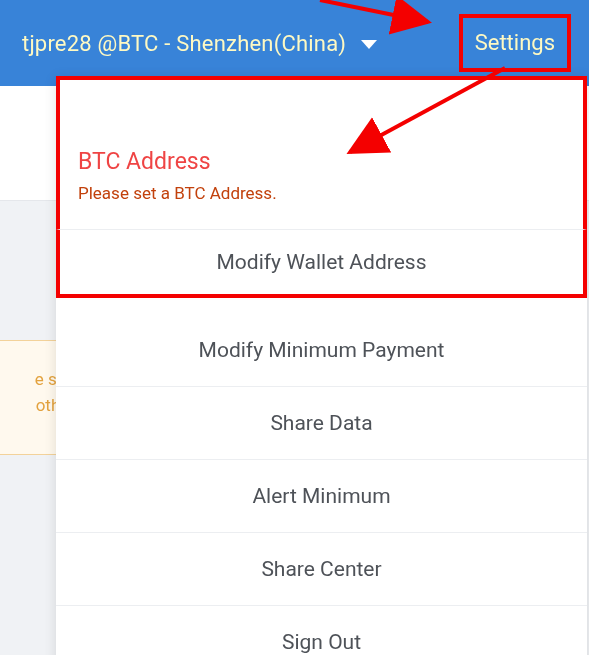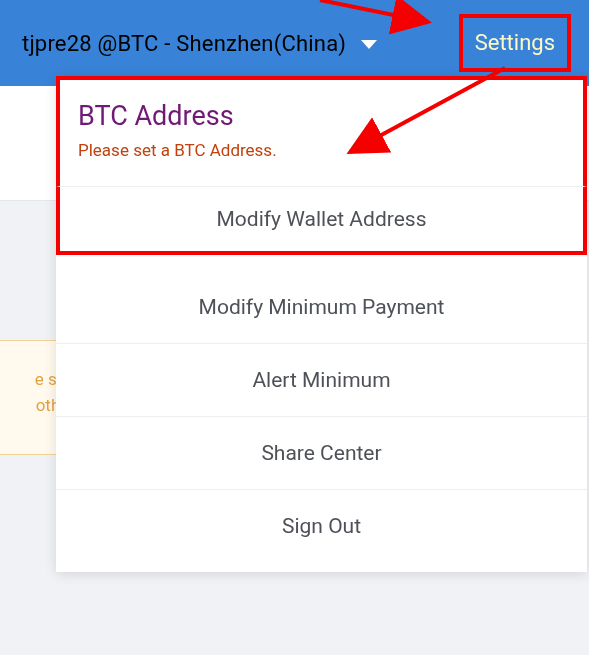--- a/index.html
+++ b/index.html
@@ -15,21 +15,21 @@
       background: #3883d8;
       height: 86px;
       display: flex;
       align-items: center;
       padding: 0 18px 0 22px;
       position: relative;
     }
     .account-selector {
       display: flex;
       align-items: center;
-      color: #000000;
+      color: #fef9c3;
       font-size: 22px;
       font-weight: 400;
       cursor: pointer;
       flex: 1;
       letter-spacing: 0.2px;
     }
     .account-selector .chev {
       margin-left: 14px;
     }
     .settings-btn {
@@ -85,23 +85,24 @@
       color: #888c92;
       font-size: 16px;
     }
     .addr-block {
       border-top: 4px solid #f40000;
       border-left: 4px solid #f40000;
       border-right: 4px solid #f40000;
       padding: 20px 18px 26px 18px;
     }
     .addr-label {
-      color: #701a75;
-      font-size: 27px;
+      color: #ef4444;
+      font-size: 23px;
       margin-bottom: 8px;
+      margin-top: 48px;
     }
     .addr-prompt {
       color: #c2410c;
       font-size: 17px;
     }
     .menu-item {
       text-align: center;
       color: #4e5258;
       font-size: 21px;
       padding: 24px 10px;
@@ -152,20 +153,21 @@
   <div>other r</div>
 </div>
 
 <div class="dropdown-panel">
   <div class="addr-block">
     <div class="addr-label">BTC Address</div>
     <div class="addr-prompt">Please set a BTC Address.</div>
   </div>
   <div class="menu-item first">Modify Wallet Address</div>
   <div class="menu-item plain-first">Modify Minimum Payment</div>
+  <div class="menu-item">Share Data</div>
   <div class="menu-item">Alert Minimum</div>
   <div class="menu-item">Share Center</div>
   <div class="menu-item">Sign Out</div>
 </div>
 
 <svg class="annotation-svg" width="589" height="655">
   <defs>
     <marker id="ah" markerWidth="12" markerHeight="12" refX="9" refY="5" orient="auto">
       <path d="M0,0 L10,5 L0,10 Z" fill="#f40000"></path>
     </marker>

